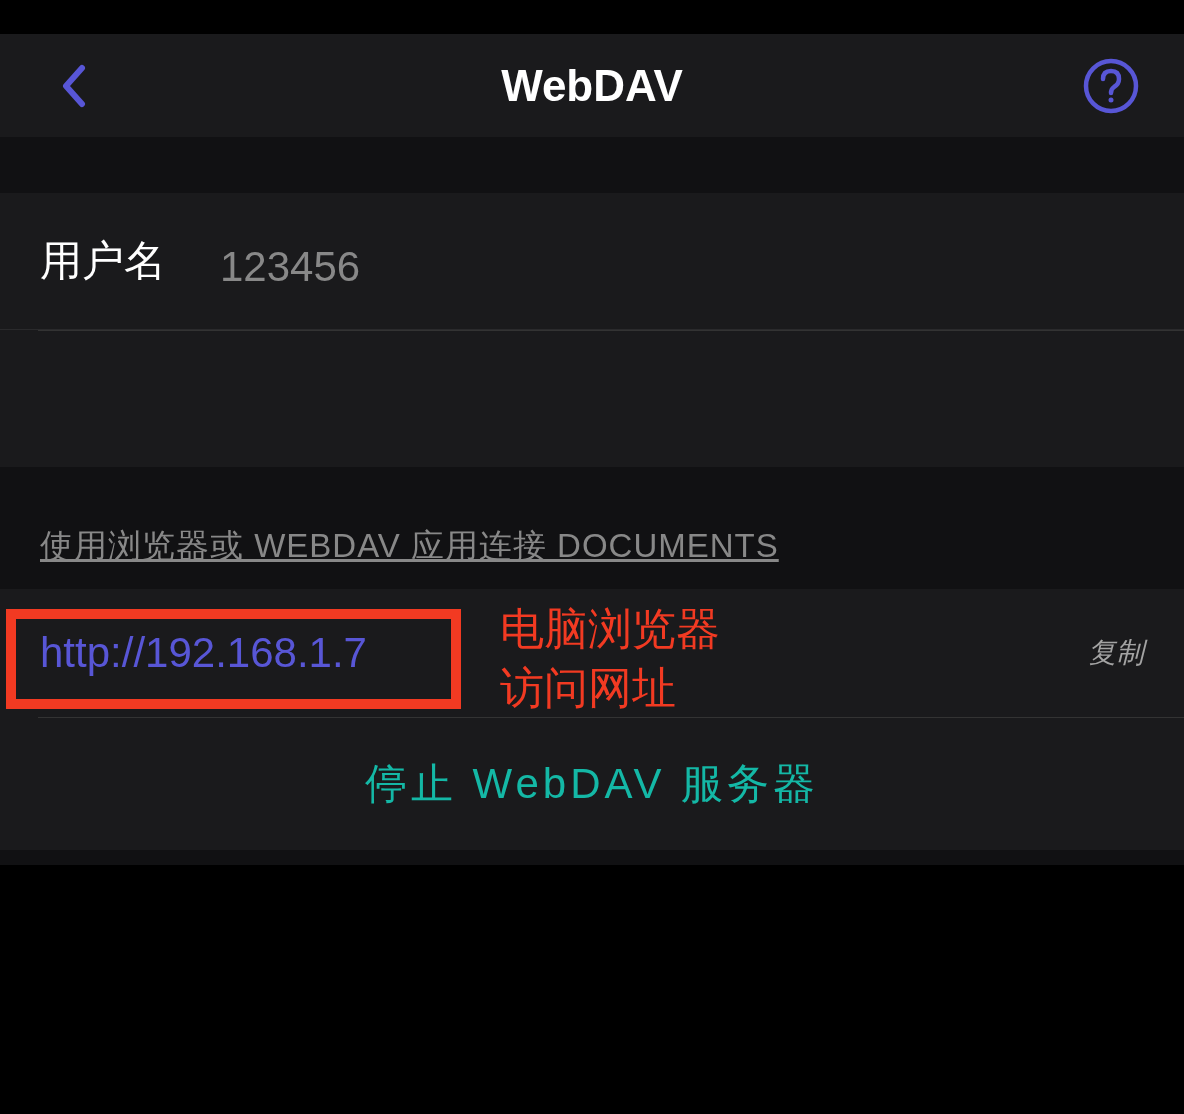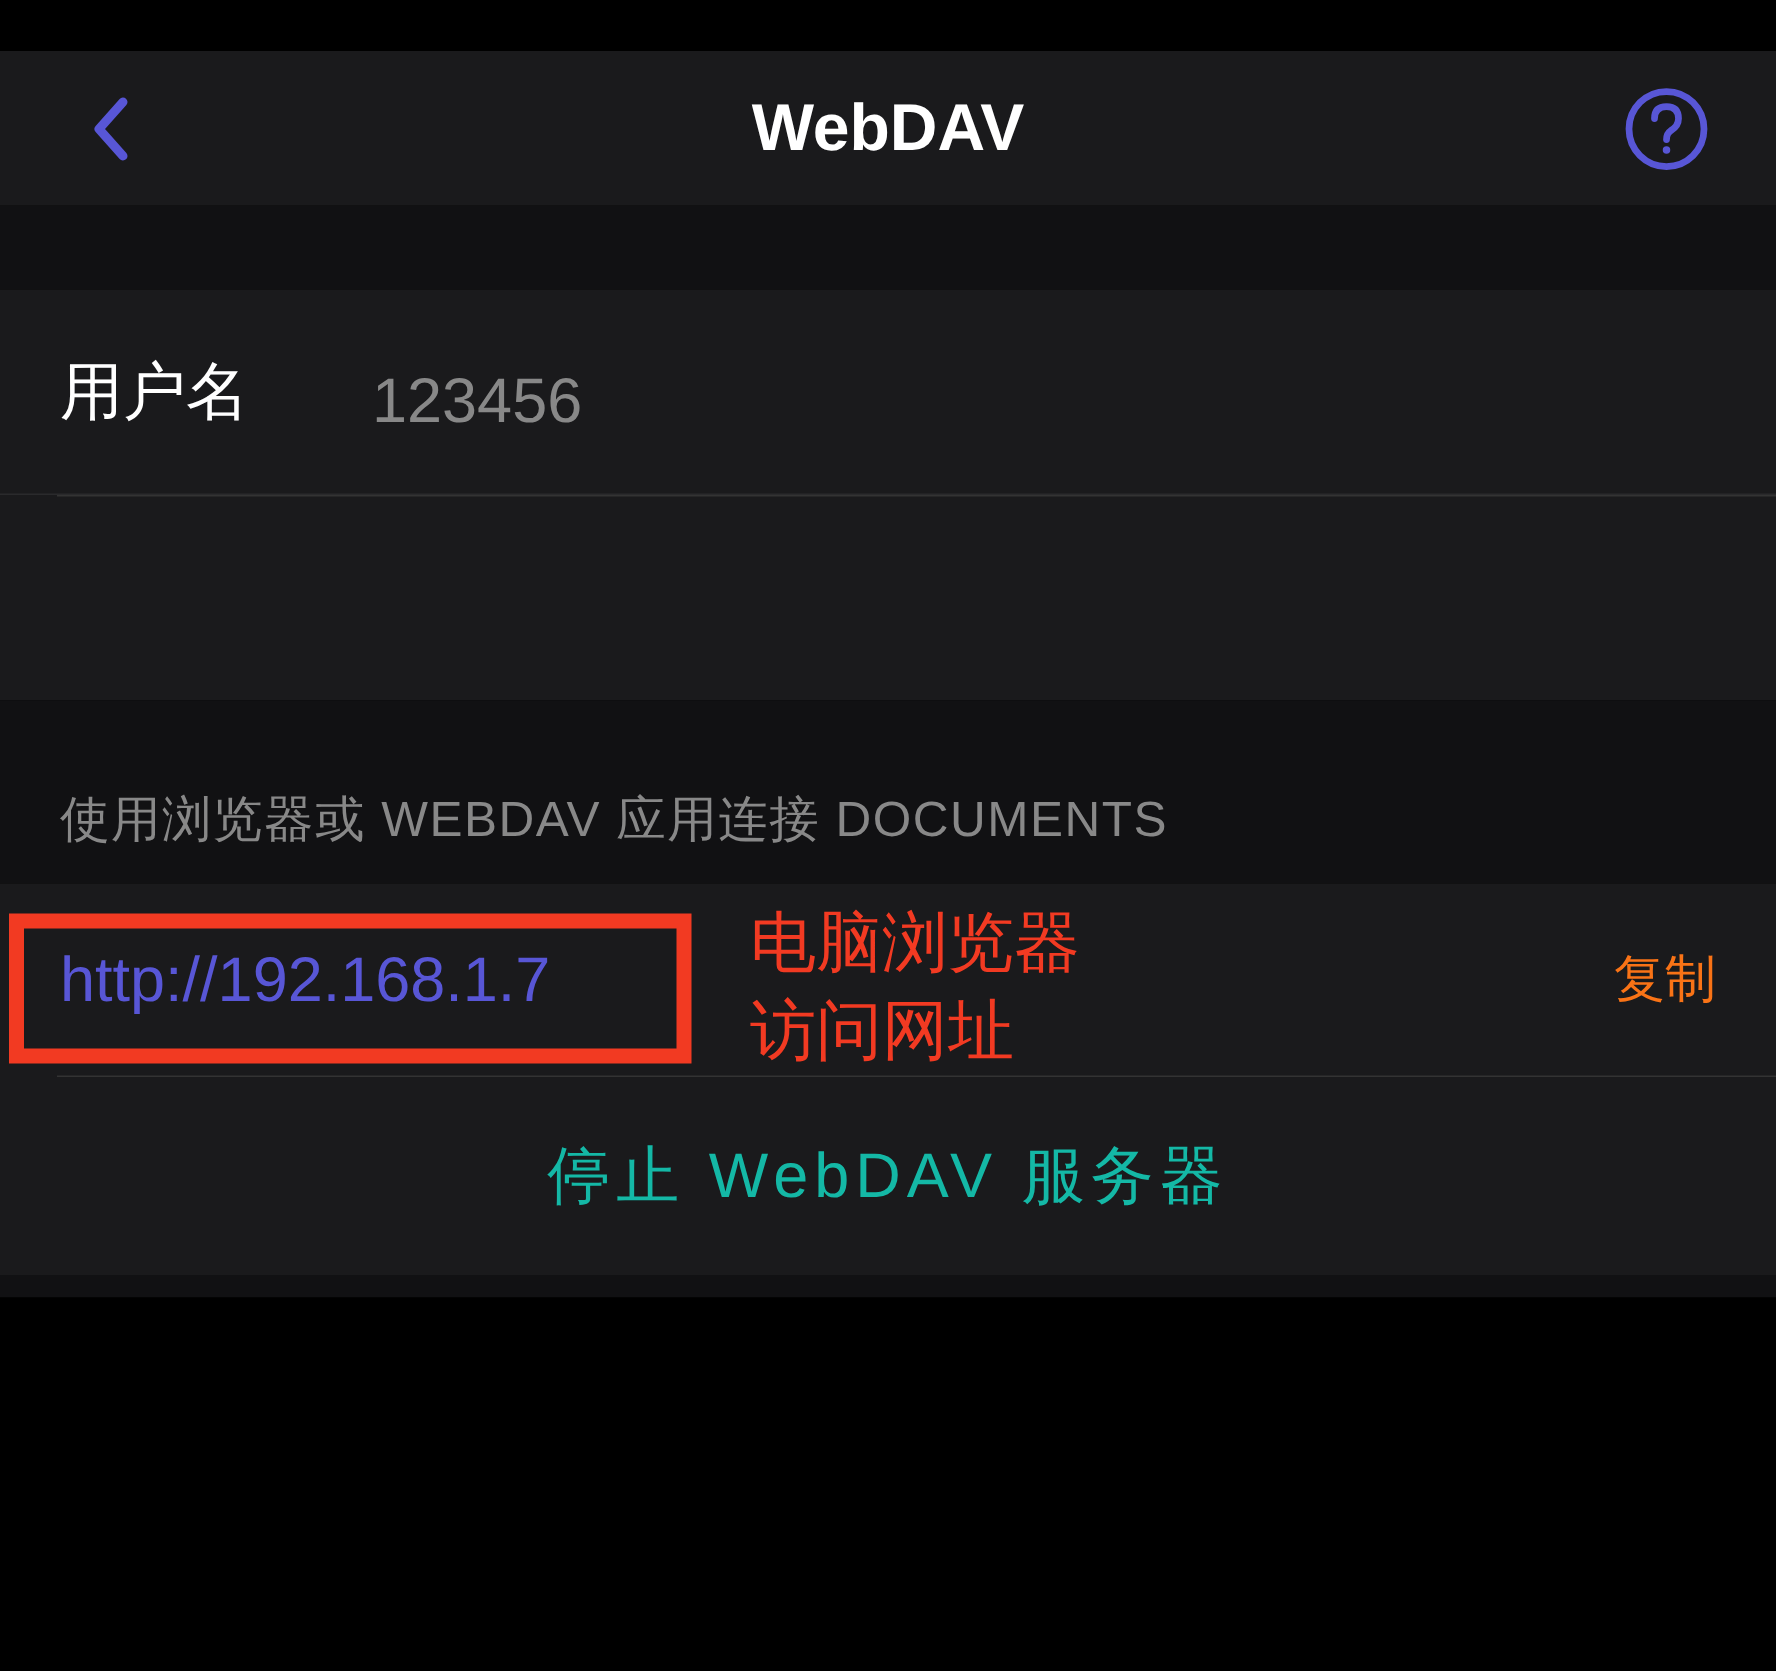--- a/index.html
+++ b/index.html
@@ -60,21 +60,20 @@
     }
     .field-row {
       display: flex;
       align-items: center;
       padding: 38px 40px;
       border-bottom: 1px solid #333;
       margin-left: 0px;
     }
     .credentials-section .field-row {
       border-bottom: 1px solid #2a2a2c;
-      gap: 28px;
     }
     .credentials-section .field-row:first-child {
       border-bottom-width: 1px;
     }
     .field-label {
       font-size: 42px;
       color: #fff;
       width: 180px;
       flex-shrink: 0;
     }
@@ -96,20 +95,21 @@
     .section-gap {
       height: 47px;
       background: #111113;
     }
     .section-header {
       background: #111113;
       padding: 10px 40px 20px 40px;
       font-size: 33px;
       color: #888;
       letter-spacing: 1px;
+      text-decoration: underline;
     }
     .url-section {
       background: #1a1a1c;
     }
     .url-row {
       display: flex;
       align-items: center;
       padding: 40px 40px;
       position: relative;
     }
@@ -130,24 +130,25 @@
     .annotation-text {
       font-size: 44px;
       color: #f23a22;
       text-align: left;
       line-height: 1.35;
       position: absolute;
       left: 500px;
       top: 10px;
     }
     .copy-button {
-      font-size: 34px;
-      color: #f97316;
+      font-size: 28px;
+      color: #a3a3a3;
       cursor: pointer;
       margin-left: auto;
+      font-style: italic;
     }
     .url-divider {
       height: 1px;
       background: #333;
       margin-left: 38px;
     }
     .stop-button-row {
       display: flex;
       align-items: center;
       justify-content: center;

